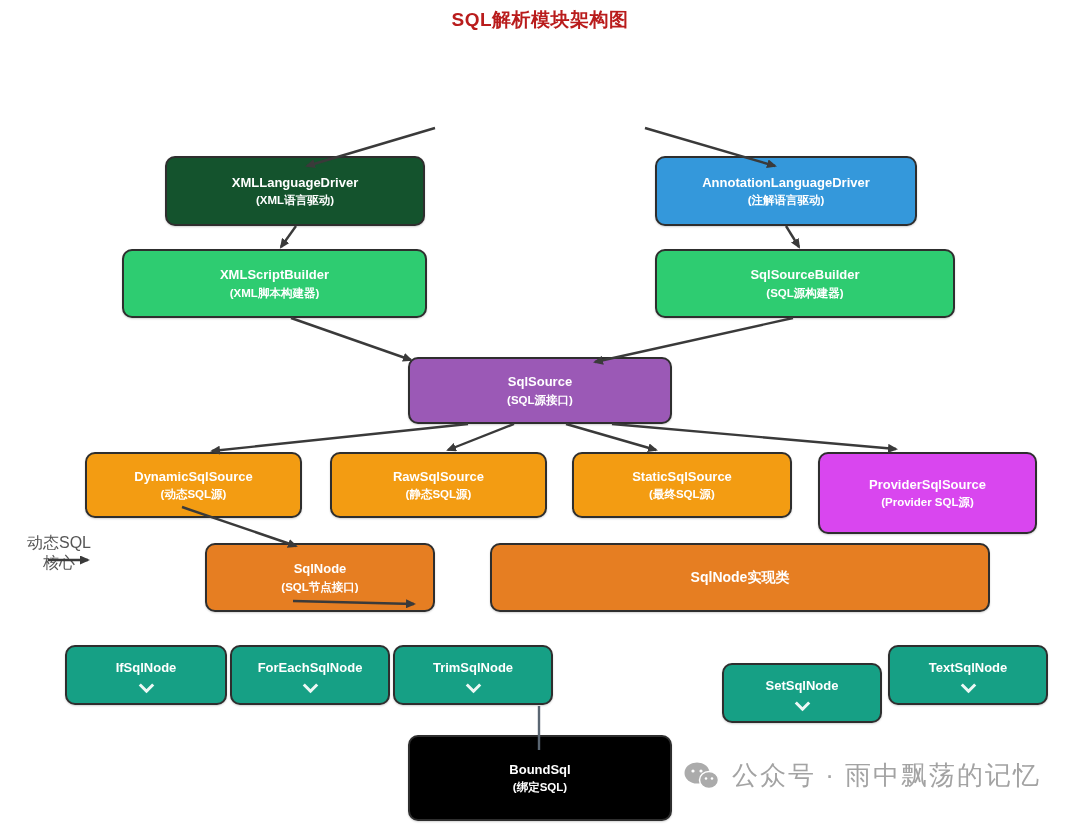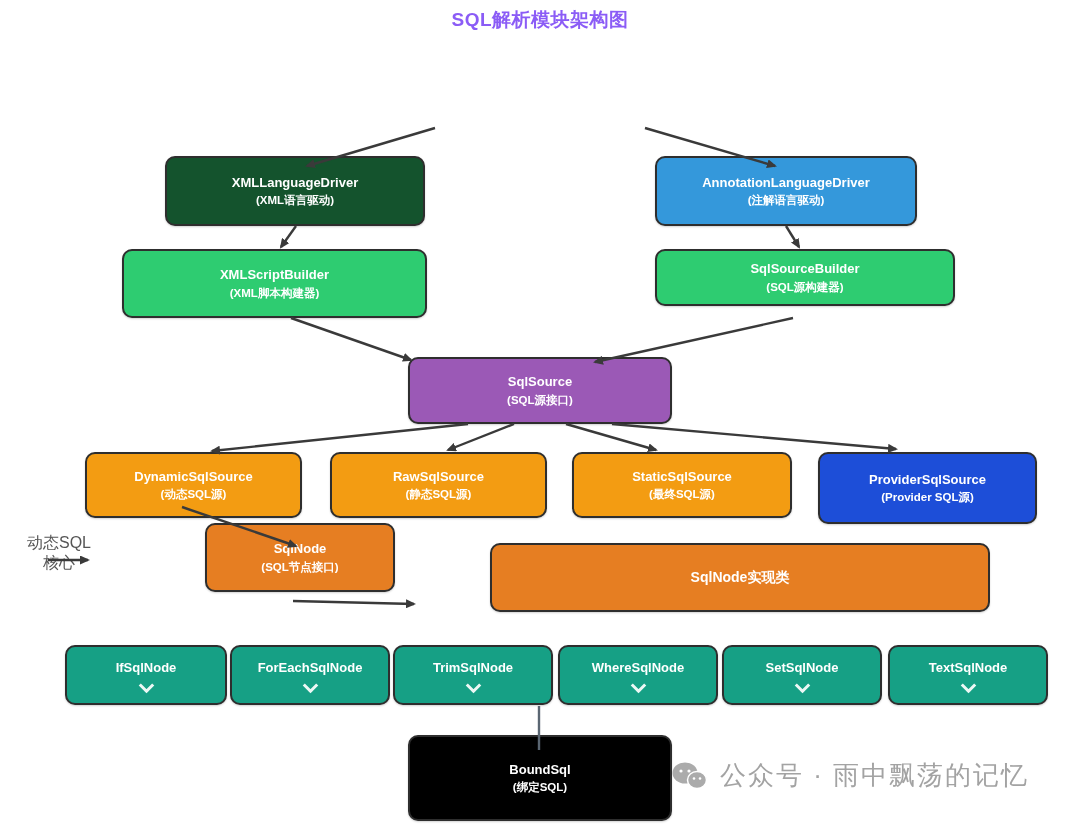--- a/index.html
+++ b/index.html
@@ -1,21 +1,21 @@
 <!DOCTYPE html>
 <html><head>
 <meta charset="utf-8">
 <style>
   * { margin:0; padding:0; box-sizing:border-box; }
   html,body { background:#ffffff; }
   body { font-family:"Liberation Sans","DejaVu Sans",sans-serif; }
   .canvas { position:relative; width:1080px; height:829px; background:#ffffff; overflow:hidden; }
 
   .diagram-title { position:absolute; top:7px; left:0; width:100%; text-align:center;
-                   font-size:19px; font-weight:bold; color:#8b5cf6; letter-spacing:.5px; }
+                   font-size:19px; font-weight:bold; color:#b91c1c; letter-spacing:.5px; }
 
   .box { position:absolute; border:2px solid #2e2e2e; border-radius:10px;
          display:flex; flex-direction:column; align-items:center; justify-content:center;
          color:#ffffff; text-align:center; line-height:1.4; z-index:1;
          box-shadow:0 1px 2px rgba(0,0,0,.18); }
   .box .t { font-weight:bold; font-size:13px; }
   .box .s { font-weight:bold; font-size:11.5px; }
   .box .t-lg { font-weight:bold; font-size:14px; }
 
   .chev { width:11px; height:11px; margin-top:3px;
@@ -23,21 +23,21 @@
           border-bottom:3px solid rgba(255,255,255,.92);
           transform:rotate(45deg); }
 
   .side-note { position:absolute; left:24px; top:533px; width:70px; text-align:center;
                font-size:16px; color:#555; line-height:1.25; z-index:1; }
 
   .arrows { position:absolute; left:0; top:0; width:1080px; height:829px;
             z-index:5; pointer-events:none; }
 
   .watermark { position:absolute; left:672px; top:758px; display:flex; align-items:center;
-               gap:12px; z-index:6; }
+               gap:12px; z-index:6;padding-left:12px; }
   .watermark .wm-text { font-size:26px; color:#a3a3a3; letter-spacing:2px; }
 </style>
 </head>
 <body>
 
 <div class="canvas">
 
   <div class="diagram-title">SQL解析模块架构图</div>
 
 
@@ -47,21 +47,21 @@
   </div>
   <div class="box" style="left: 655px; top: 156px; width: 262px; height: 70px; background-color: rgb(52, 152, 219);">
     <span class="t">AnnotationLanguageDriver</span>
     <span class="s">(注解语言驱动)</span>
   </div>
 
   <div class="box" style="left: 122px; top: 249px; width: 305px; height: 69px; background-color: rgb(46, 204, 113);">
     <span class="t">XMLScriptBuilder</span>
     <span class="s">(XML脚本构建器)</span>
   </div>
-  <div class="box" style="left: 655px; top: 249px; width: 300px; height: 57px; background-color: rgb(46, 204, 113);">
+  <div class="box" style="left: 655px; top: 249px; width: 300px; height: 69px; background-color: rgb(46, 204, 113);">
     <span class="t">SqlSourceBuilder</span>
     <span class="s">(SQL源构建器)</span>
   </div>
 
   <div class="box" style="left: 408px; top: 357px; width: 264px; height: 67px; background-color: rgb(155, 89, 182);">
     <span class="t">SqlSource</span>
     <span class="s">(SQL源接口)</span>
   </div>
 
   <div class="box" style="left: 85px; top: 452px; width: 217px; height: 66px; background-color: rgb(243, 156, 18);">
@@ -69,55 +69,51 @@
     <span class="s">(动态SQL源)</span>
   </div>
   <div class="box" style="left: 330px; top: 452px; width: 217px; height: 66px; background-color: rgb(243, 156, 18);">
     <span class="t">RawSqlSource</span>
     <span class="s">(静态SQL源)</span>
   </div>
   <div class="box" style="left: 572px; top: 452px; width: 220px; height: 66px; background-color: rgb(243, 156, 18);">
     <span class="t">StaticSqlSource</span>
     <span class="s">(最终SQL源)</span>
   </div>
-  <div class="box" style="left: 818px; top: 452px; width: 219px; height: 72px; background-color: #1d4ed8;">
+  <div class="box" style="left: 818px; top: 452px; width: 219px; height: 82px; background-color: #d946ef;">
     <span class="t">ProviderSqlSource</span>
     <span class="s">(Provider SQL源)</span>
   </div>
 
   <div class="side-note">
     <div>动态SQL</div>
     <div>核心</div>
   </div>
 
-  <div class="box" style="left: 205px; top: 523px; width: 190px; height: 69px; background-color: rgb(230, 126, 34);">
+  <div class="box" style="left: 205px; top: 543px; width: 230px; height: 69px; background-color: rgb(230, 126, 34);">
     <span class="t">SqlNode</span>
     <span class="s">(SQL节点接口)</span>
   </div>
   <div class="box" style="left: 490px; top: 543px; width: 500px; height: 69px; background-color: rgb(230, 126, 34);">
     <span class="t-lg">SqlNode实现类</span>
   </div>
 
   <div class="box" style="left: 65px; top: 645px; width: 162px; height: 60px; background-color: rgb(22, 160, 133);">
     <span class="t">IfSqlNode</span>
     <span class="chev"></span>
   </div>
   <div class="box" style="left: 230px; top: 645px; width: 160px; height: 60px; background-color: rgb(22, 160, 133);">
     <span class="t">ForEachSqlNode</span>
     <span class="chev"></span>
   </div>
   <div class="box" style="left: 393px; top: 645px; width: 160px; height: 60px; background-color: rgb(22, 160, 133);">
     <span class="t">TrimSqlNode</span>
     <span class="chev"></span>
   </div>
-  <div class="box" style="left: 558px; top: 645px; width: 160px; height: 60px; background-color: rgb(22, 160, 133);">
-    <span class="t">WhereSqlNode</span>
-    <span class="chev"></span>
-  </div>
-  <div class="box" style="left: 722px; top: 645px; width: 160px; height: 60px; background-color: rgb(22, 160, 133);">
+  <div class="box" style="left: 722px; top: 663px; width: 160px; height: 60px; background-color: rgb(22, 160, 133);">
     <span class="t">SetSqlNode</span>
     <span class="chev"></span>
   </div>
   <div class="box" style="left: 888px; top: 645px; width: 160px; height: 60px; background-color: rgb(22, 160, 133);">
     <span class="t">TextSqlNode</span>
     <span class="chev"></span>
   </div>
 
   <div class="box" style="left: 408px; top: 735px; width: 264px; height: 86px; background-color: #000000;">
     <span class="t">BoundSql</span>

